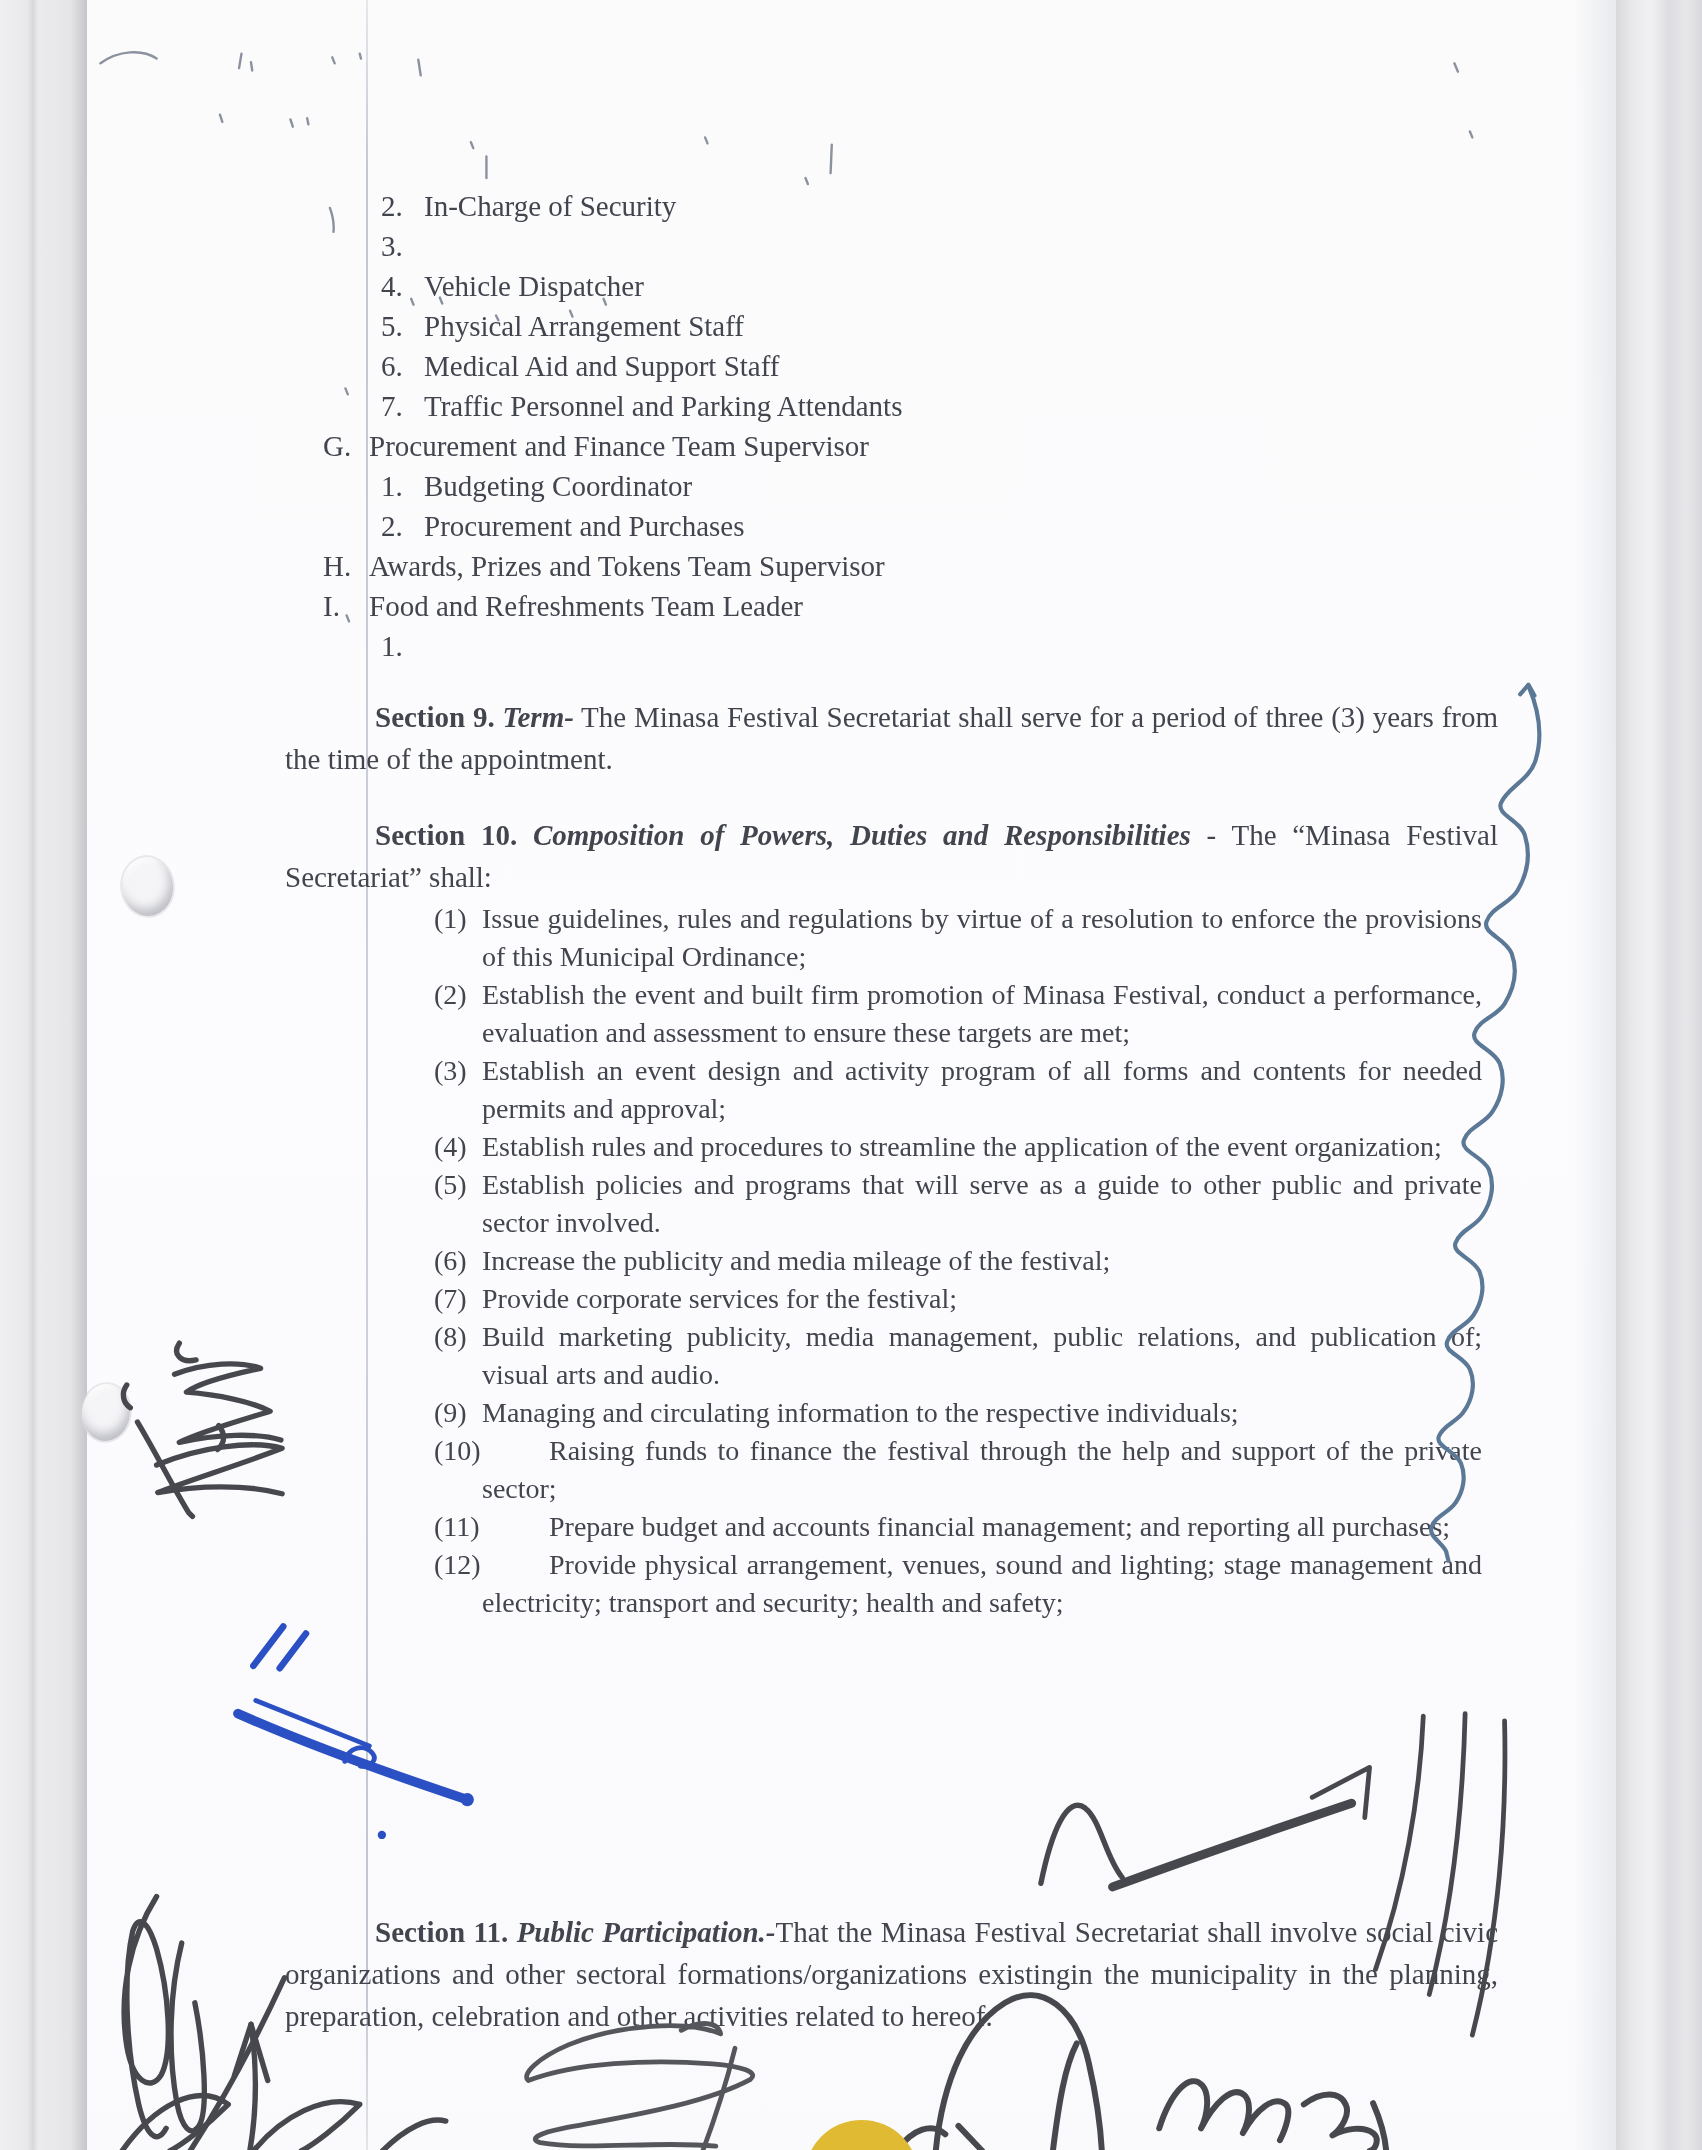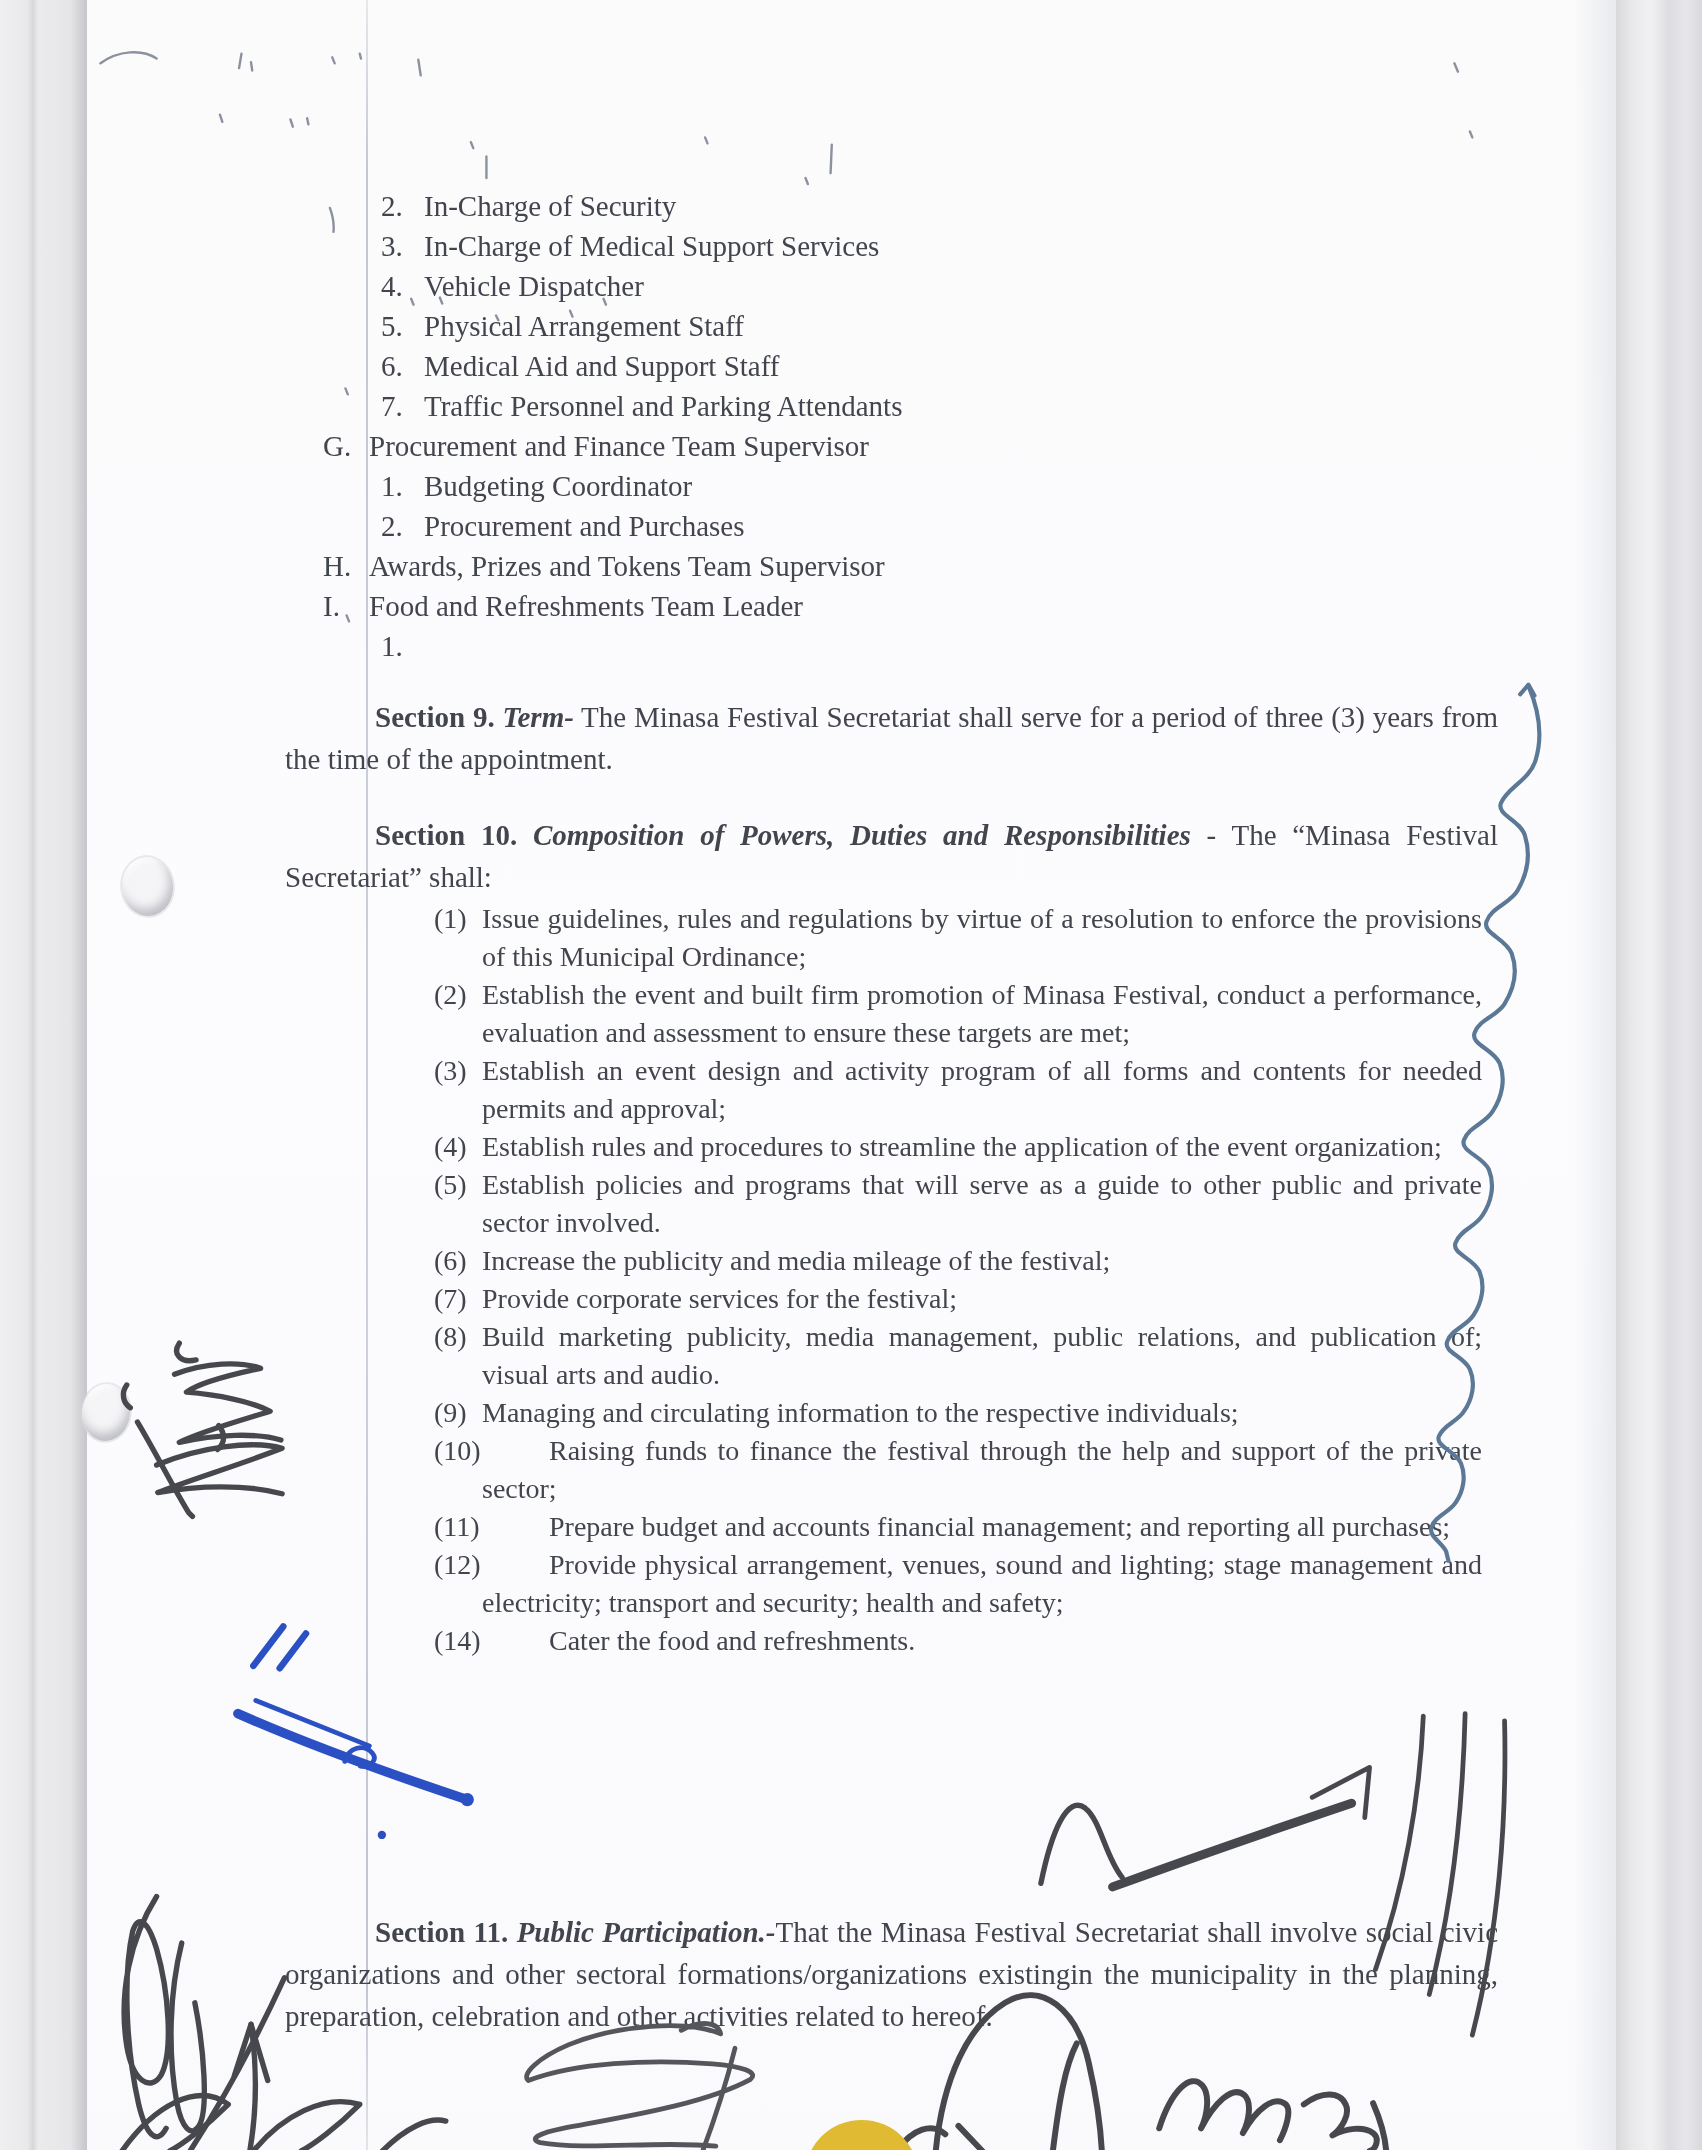--- a/index.html
+++ b/index.html
@@ -56,21 +56,20 @@
 
   <section class="outline">
 
       <div class="orow" data-level="num">
         <span class="omark">2.</span>
         <span class="otext">In-Charge of Security</span>
       </div>
 
       <div class="orow" data-level="num">
         <span class="omark">3.</span>
-        <span class="otext">In-Charge of Medical Support Services</span>
       </div>
 
       <div class="orow" data-level="num">
         <span class="omark">4.</span>
         <span class="otext">Vehicle Dispatcher</span>
       </div>
 
       <div class="orow" data-level="num">
         <span class="omark">5.</span>
         <span class="otext">Physical Arrangement Staff</span>
@@ -176,24 +175,20 @@
         <span class="dmark">(11)</span>
         <span class="dtext">Prepare budget and accounts financial management; and reporting all purchases;</span>
       </div>
 
       <div class="duty" data-wide="true">
         <span class="dmark">(12)</span>
         <span class="dtext">Provide physical arrangement, venues, sound and lighting; stage management and electricity; transport and security; health and safety;</span>
       </div>
 
 
-      <div class="duty" data-wide="true">
-        <span class="dmark">(14)</span>
-        <span class="dtext">Cater the food and refreshments.</span>
-      </div>
     </section>
 
   <p class="para s11"><span class="lbl">Section 11.</span> <span class="ttl">Public Participation.-</span><span>That the Minasa Festival Secretariat shall involve social civic organizations and other sectoral formations/organizations existingin the municipality in the planning, preparation, celebration and other activities related to hereof.</span></p>
 
   <svg class="ink" width="1703" height="2151" viewBox="0 0 2850 3600">
     <g stroke-width="4" stroke="#8b919e">
       <path d="M404,90 l-4,24 M420,104 l2,14 M556,96 l4,10 M602,90 l2,8 M700,100 l4,26 M368,192 l4,12 M486,200 l4,12 M514,198 l2,10 M788,238 l4,10 M814,262 l0,36 M552,348 q8,22 6,40 M1180,230 l4,10 M1392,242 l-2,48 M1348,298 l4,10 M688,500 l4,10 M736,498 l4,10 M830,528 l4,8 M954,520 l4,10 M1010,500 l4,10 M578,650 l4,10 M580,1030 l4,10 M168,106 c30,-22 70,-24 94,-8 M2434,106 l6,14 M2460,220 l4,10"></path>
     </g>
 
     <g stroke-width="7" stroke="#5b7896">

